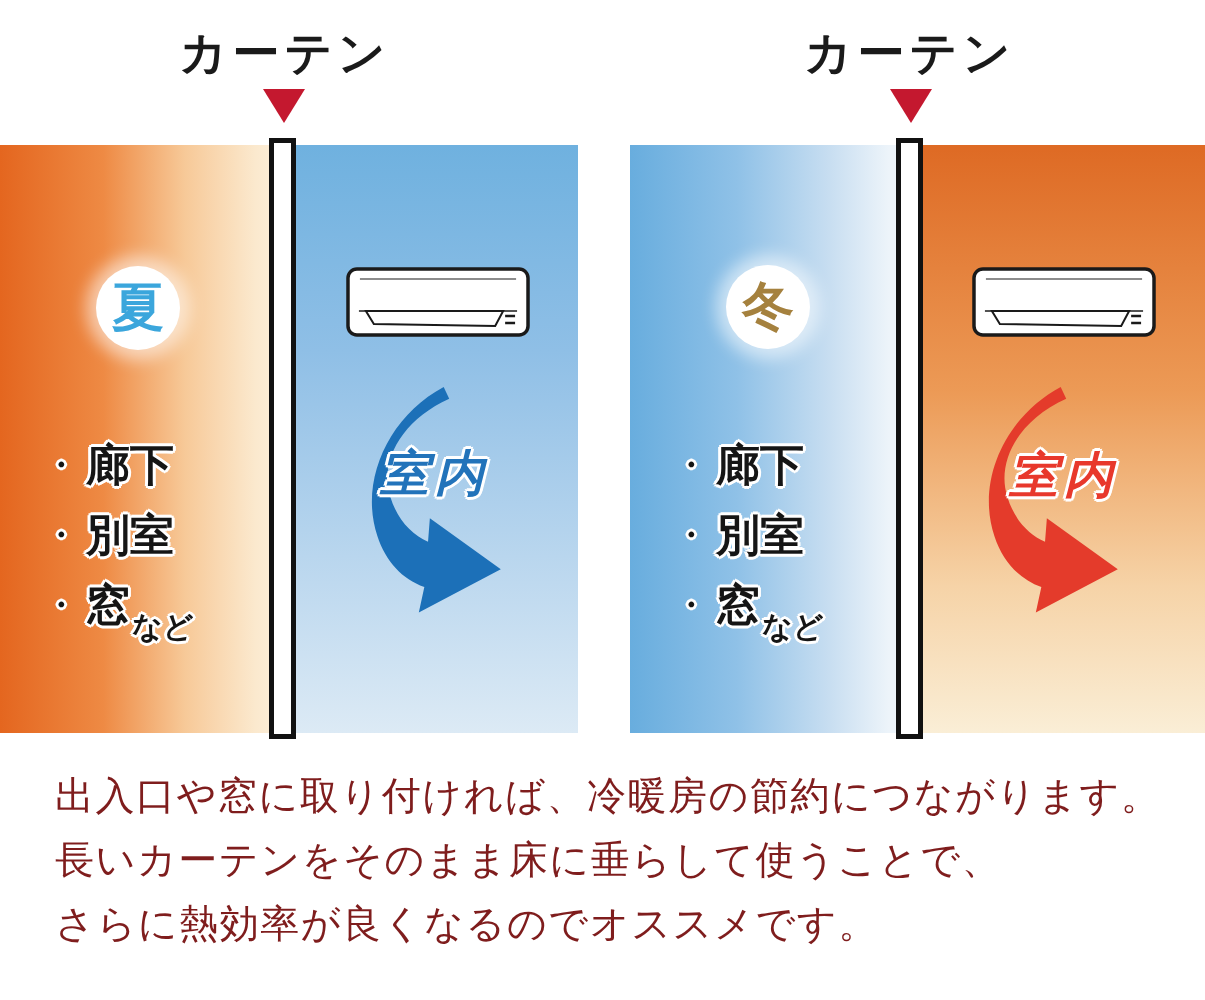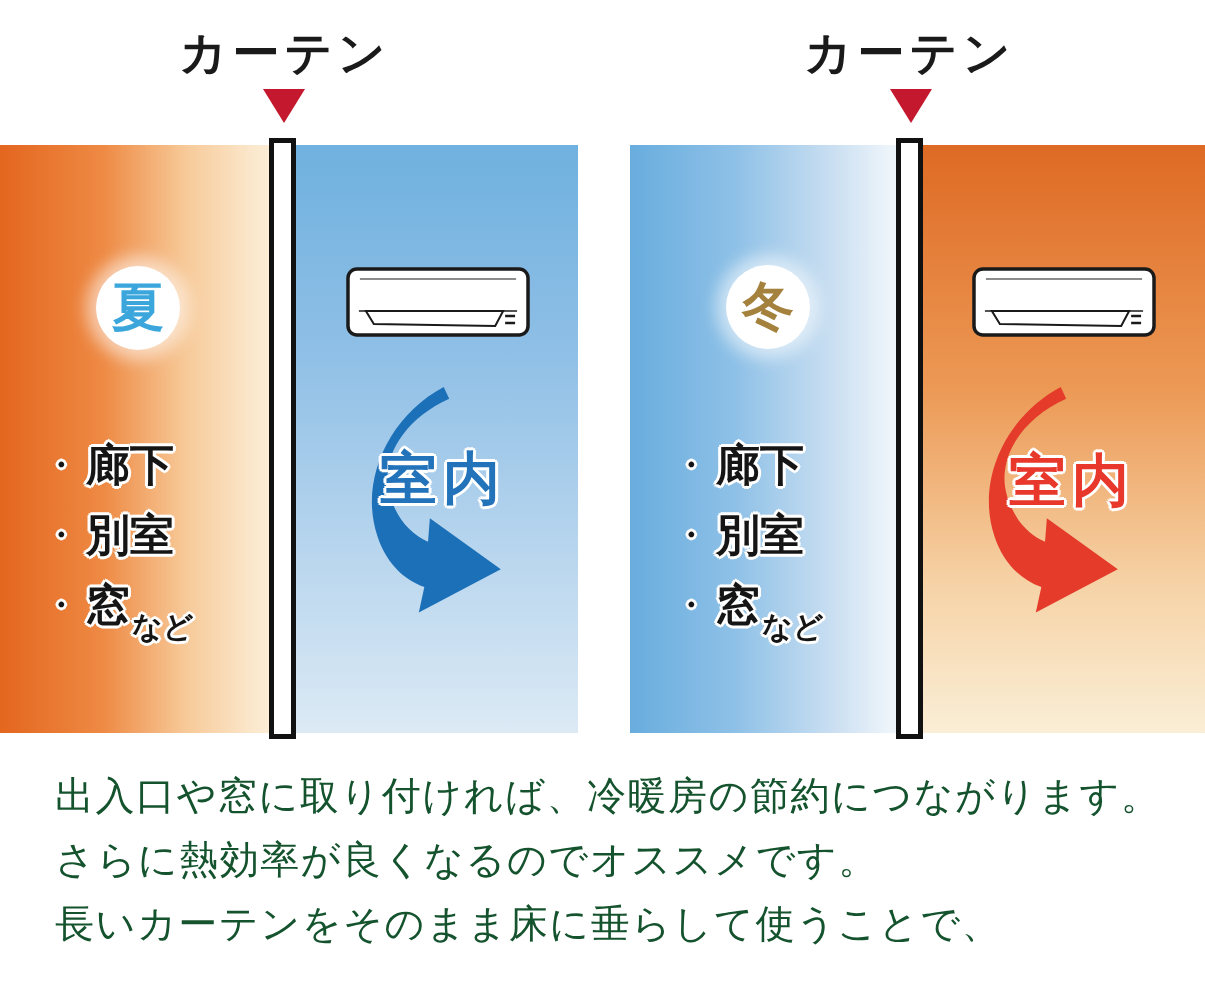--- a/index.html
+++ b/index.html
@@ -71,31 +71,32 @@
   .ac.summer { left:346px; top:267px; }
   .ac.winter { left:972px; top:267px; }
 
   
   .flow { position:absolute; width:175px; height:255px; }
   .flow.summer { left:335px; top:381px; }
   .flow.winter { left:952px; top:381px; }
 
   
   .indoor {
-    position:absolute; font-size:57px; font-weight:700; letter-spacing:6px;
+    position:absolute; font-size:49px; font-weight:700; letter-spacing:6px;
     text-shadow:-2px -2px 0 #fff, 2px -2px 0 #fff, -2px 2px 0 #fff, 2px 2px 0 #fff,
                  0 -3px 0 #fff, 0 3px 0 #fff, -3px 0 0 #fff, 3px 0 0 #fff;
+    font-style:italic;
   }
   .indoor.summer { left:380px;  top:441px; color:#2273BA; }
   .indoor.winter { left:1009px; top:443px; color:#E8382C; }
 
   
   .caption {
     position:absolute; left:55px; top:764px; width:1120px;
-    font-size:39px; line-height:64px; color:#14532d; letter-spacing:1.5px;
+    font-size:39px; line-height:64px; color:#7f1d1d; letter-spacing:1.5px;
   }
 </style>
 </head>
 <body>
 
 <div class="canvas">
 
   <div class="curtain-title summer">カーテン</div>
   <div class="curtain-title winter">カーテン</div>
   <div class="pointer summer"></div>
@@ -167,17 +168,17 @@
   </svg>
   <svg class="flow winter" viewBox="0 0 190 260" preserveAspectRatio="none">
     <path d="M118 6 C58 36 26 102 46 158 C55 184 73 202 97 210 L91 236 L180 192 L103 140 L101 164 C83 156 68 142 60 118 C48 82 72 40 124 18 Z" fill="#E43B2B"></path>
   </svg>
 
   <div class="indoor summer">室内</div>
   <div class="indoor winter">室内</div>
 
   <div class="caption">
     <div>出入口や窓に取り付ければ、冷暖房の節約につながります。</div>
+    <div>長いカーテンをそのまま床に垂らして使うことで、</div>
     <div>さらに熱効率が良くなるのでオススメです。</div>
-    <div>長いカーテンをそのまま床に垂らして使うことで、</div>
   </div>
 
 </div>
 
 </body></html>

